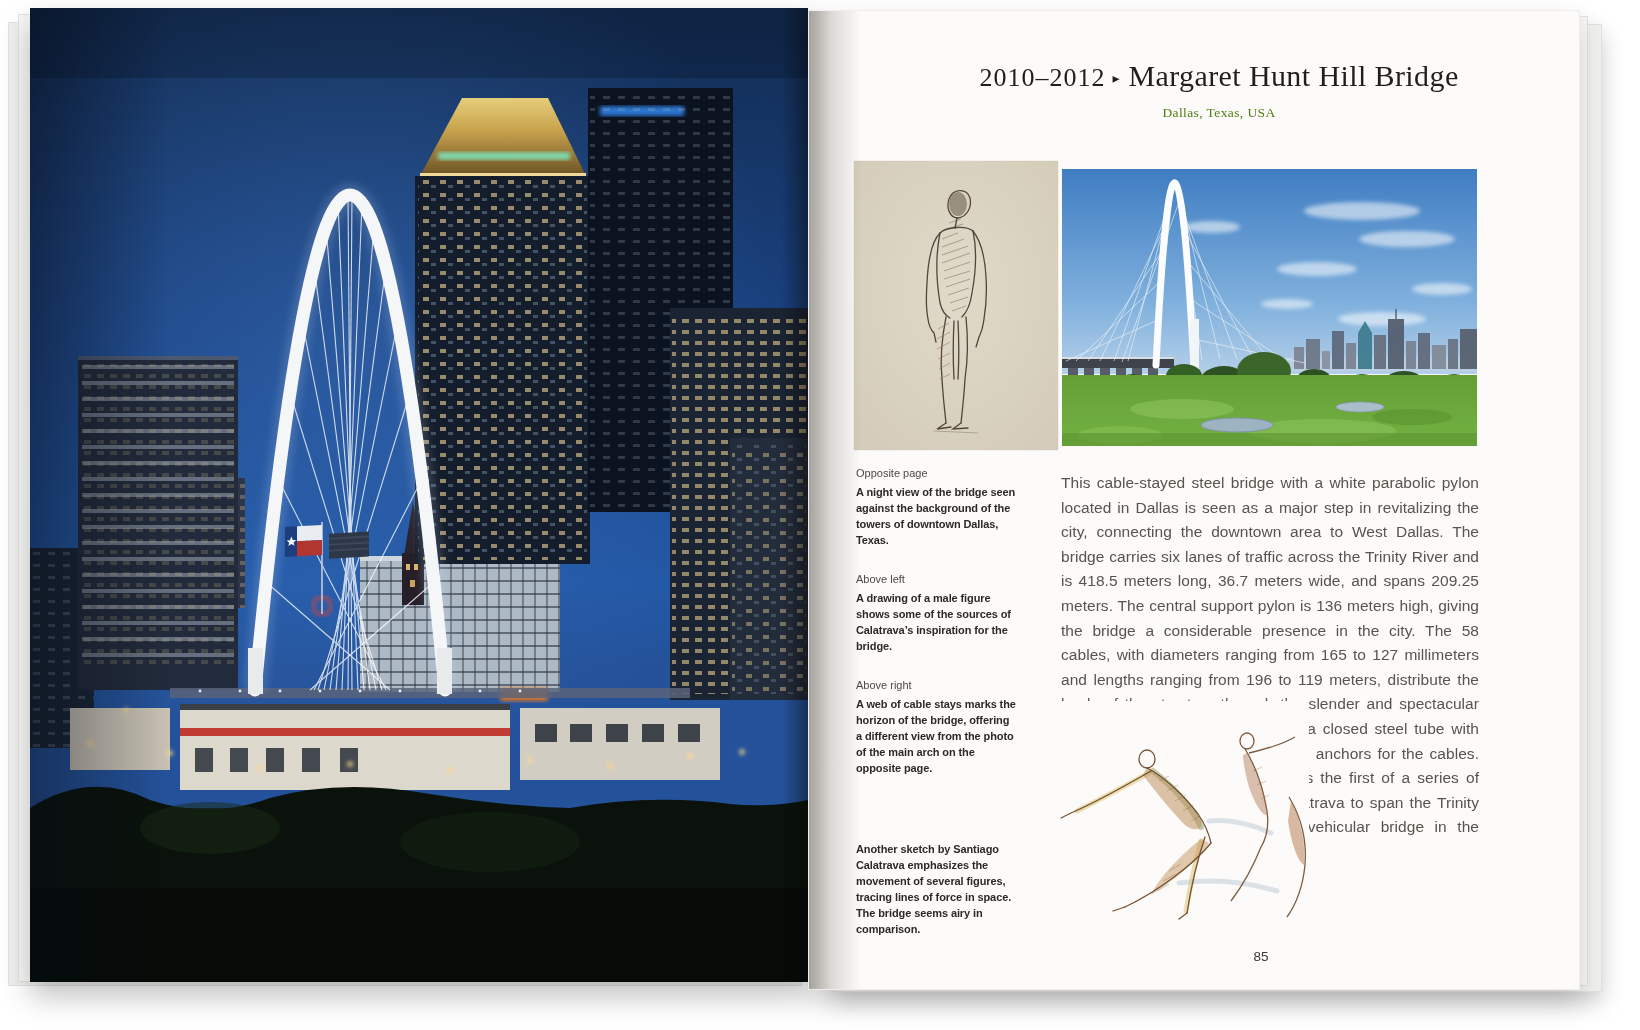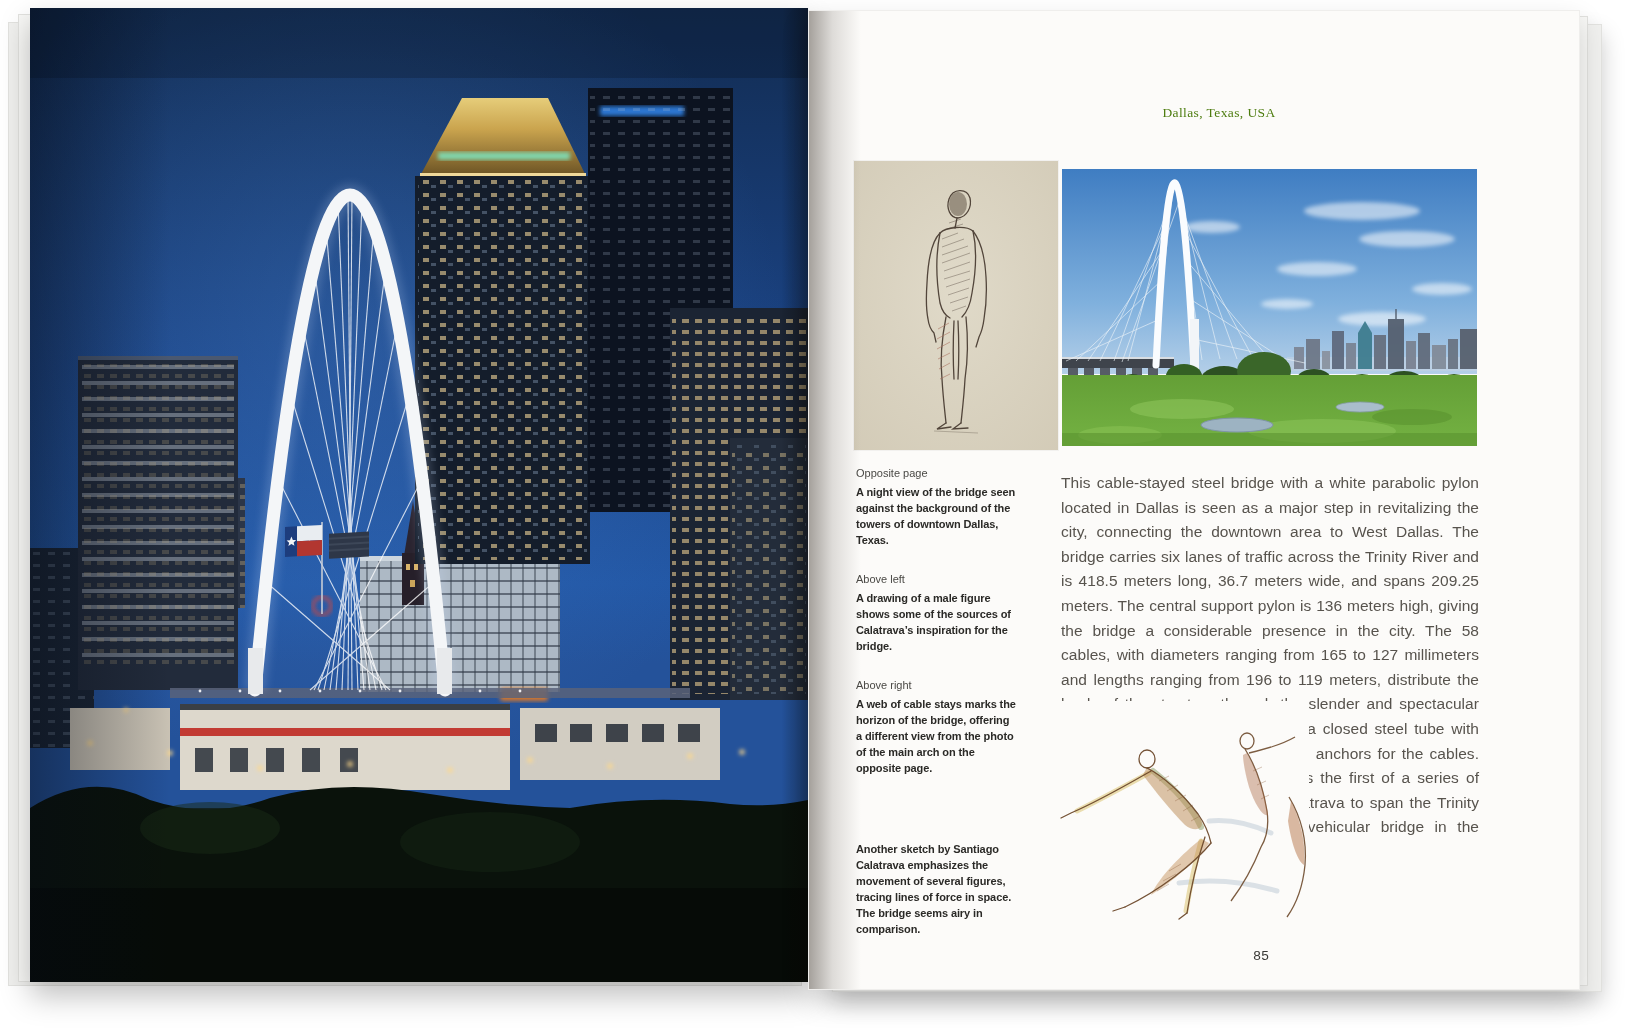--- a/index.html
+++ b/index.html
@@ -44,21 +44,21 @@
   .cap{margin-bottom:24px;position:static;}
   .cap-label{font-size:11px;line-height:15px;font-weight:400;color:#4a4945;margin-bottom:3px;}
   .cap-label:empty{display:none;margin:0;}
   .cap-text{font-size:11px;line-height:16px;font-weight:700;color:#2b2a27;letter-spacing:-.1px;}
   .cap4{position:absolute;top:375px;left:0;width:162px;margin:0;}
 
   .body-text{position:absolute;left:252px;top:460px;width:418px;
              font-size:15.5px;line-height:24.6px;color:#57534d;text-align:justify;letter-spacing:.05px;}
 
   .page-number{position:absolute;left:430px;top:938px;width:44px;text-align:center;
-               font-family:Liberation Mono, monospace;font-size:13.5px;color:#3a3936;}
+               font-family:Liberation Sans, sans-serif;font-size:13.5px;color:#3a3936;}
 </style>
 </head>
 <body>
 
 <div class="stage">
 
   <div class="sheet sheet-l2"></div>
   <div class="sheet sheet-l1"></div>
   <div class="sheet sheet-r2"></div>
   <div class="sheet sheet-r1"></div>
@@ -241,20 +241,23 @@
 
       <rect x="0" y="0" width="140" height="974" fill="url(#vignL)"></rect>
       <rect x="0" y="0" width="778" height="70" fill="#050a14" opacity=".22"></rect>
     </svg>
     <div class="gutter-shadow-left"></div>
   </section>
 
   <section class="page page-right">
     <div class="gutter-shadow-right"></div>
 
+    <header class="title-row">
+      <span class="title-years">2010–2012</span><span class="title-sep">▸</span><span class="title-name">Margaret Hunt Hill Bridge</span>
+    </header>
     <div class="subtitle">Dallas, Texas, USA</div>
 
     <figure class="sketch1">
       <svg viewBox="0 0 204 289" preserveAspectRatio="none">
         <defs>
           <radialGradient id="paper1" cx=".5" cy=".45" r=".8">
             <stop offset="0" stop-color="#e0dac9"></stop>
             <stop offset="1" stop-color="#d2cab6"></stop>
           </radialGradient>
         </defs>

